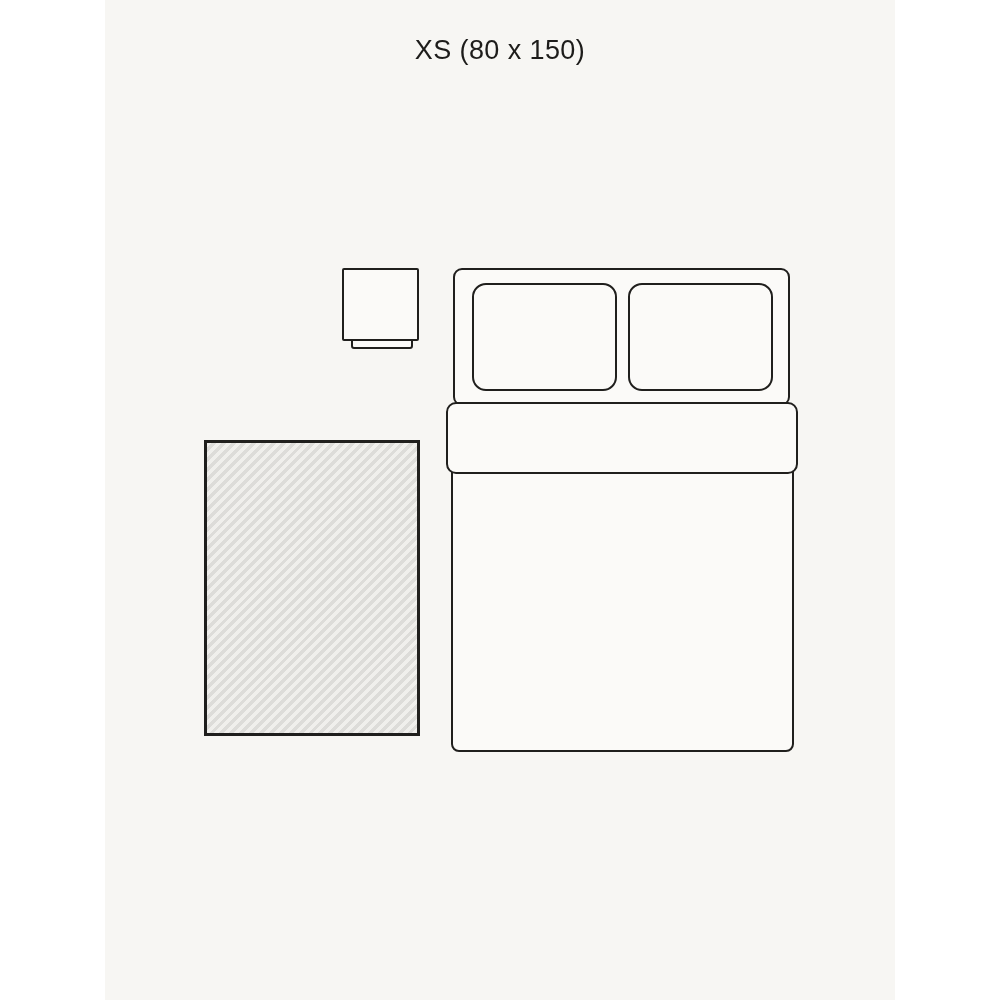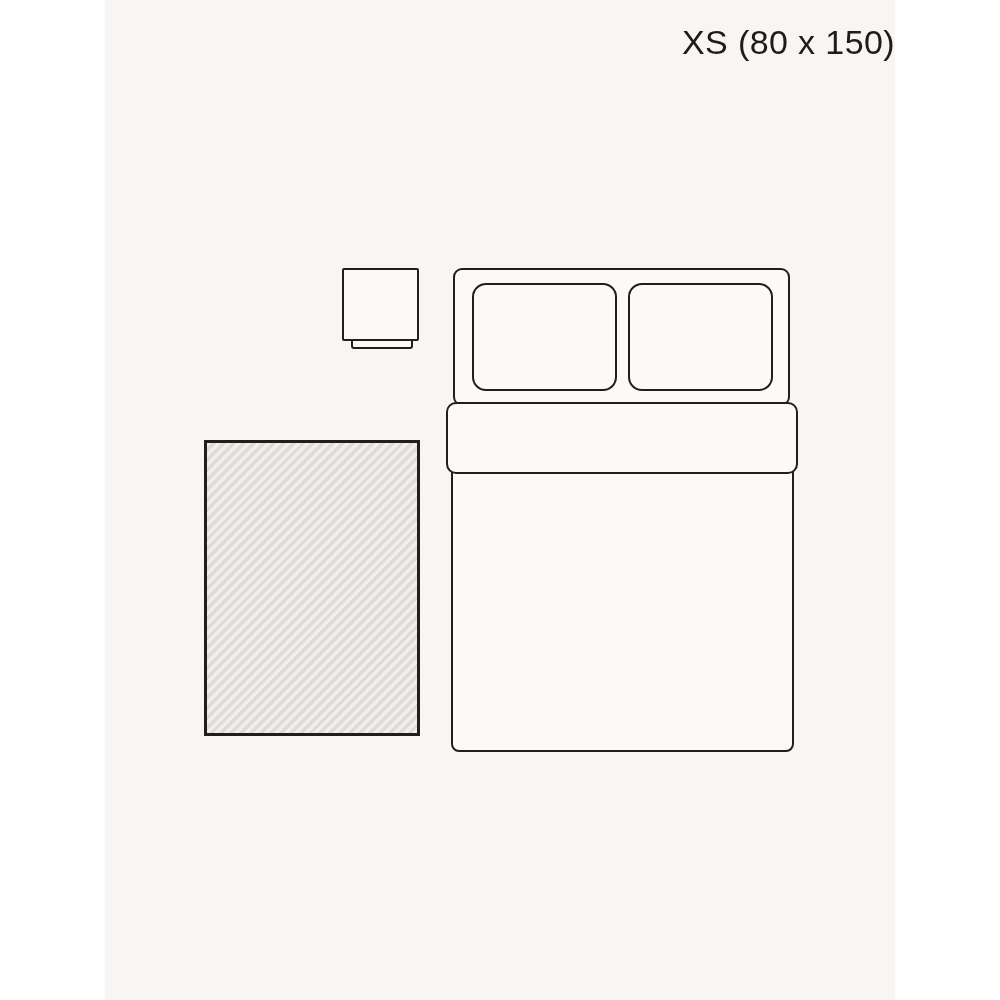--- a/index.html
+++ b/index.html
@@ -13,24 +13,24 @@
     font-family: "Liberation Sans", sans-serif;
   }
   .band {
     position: absolute;
     left: 105px; top: 0;
     width: 790px; height: 1000px;
     background: var(--background, #f7f6f3);
   }
   .title {
     position: absolute;
-    left: 105px; top: 24px;
+    left: 105px; top: 36px;
     width: 790px;
-    text-align: right;
-    font-size: 34px;
+    text-align: center;
+    font-size: 27px;
     line-height: 1.1;
     font-weight: 500;
     letter-spacing: 0.4px;
     color: var(--text, #1d1c1a);
   }
   .shape {
     position: absolute;
     border: 2.5px solid var(--line, #201f1d);
     background: var(--furniture-fill, #fbfaf8);
   }

